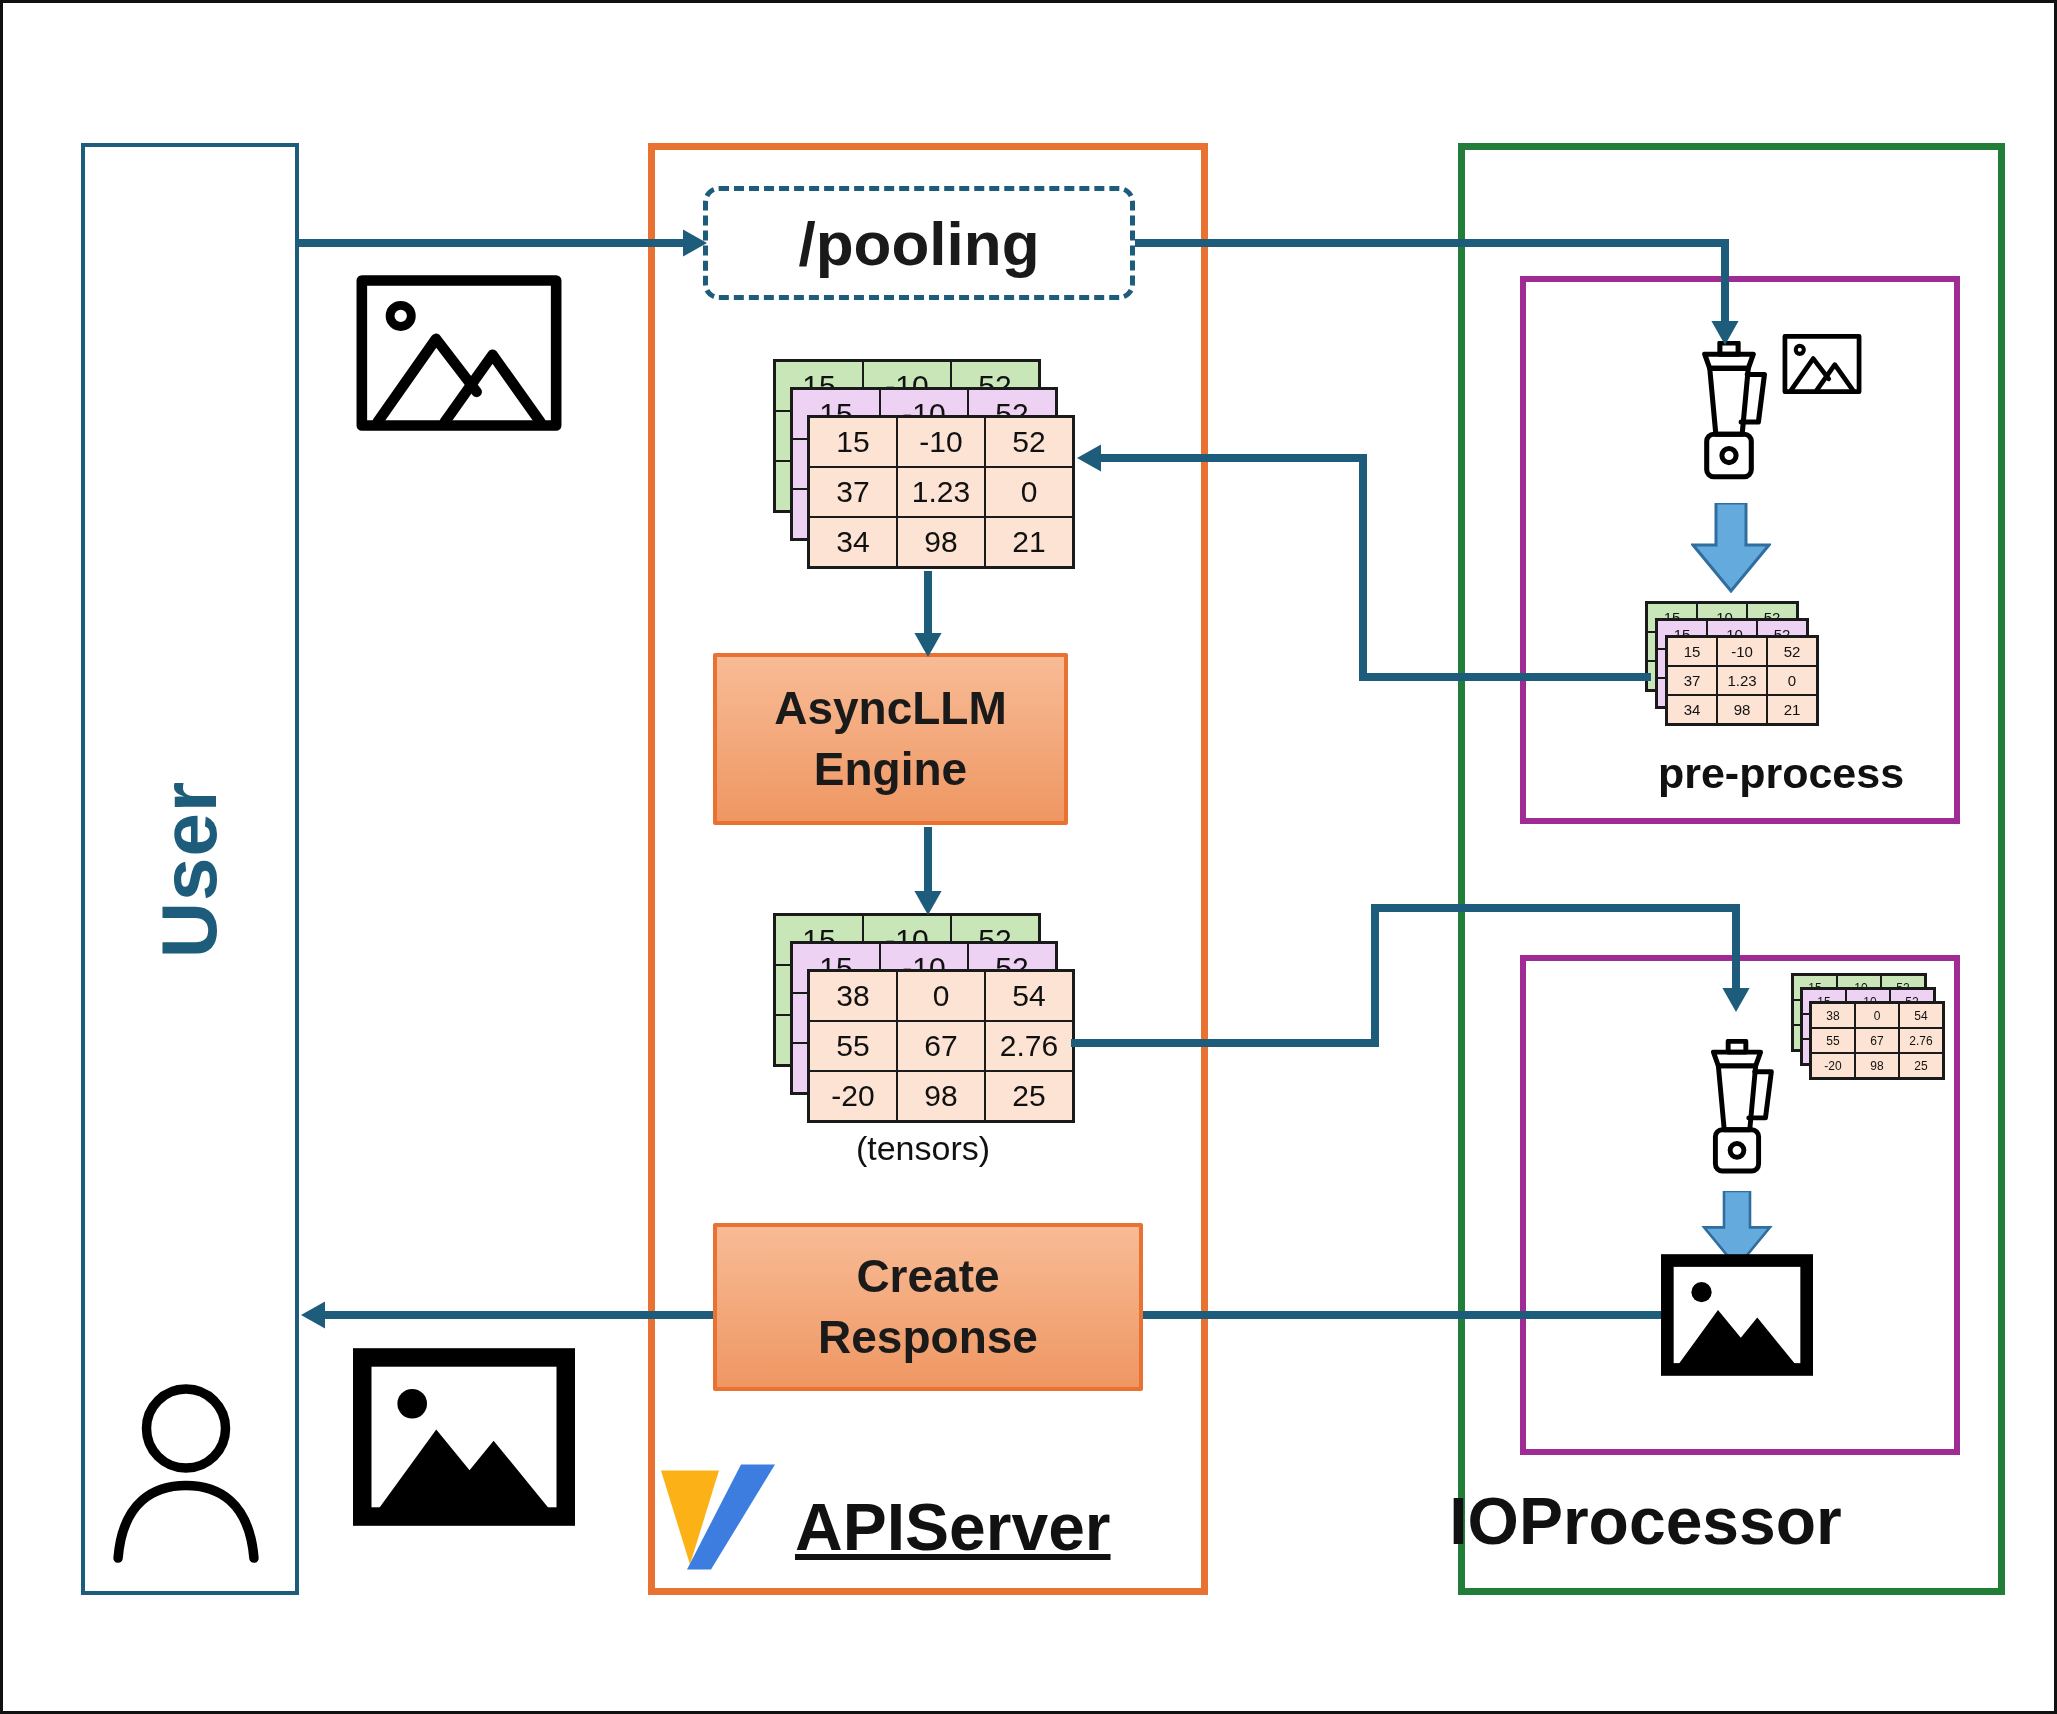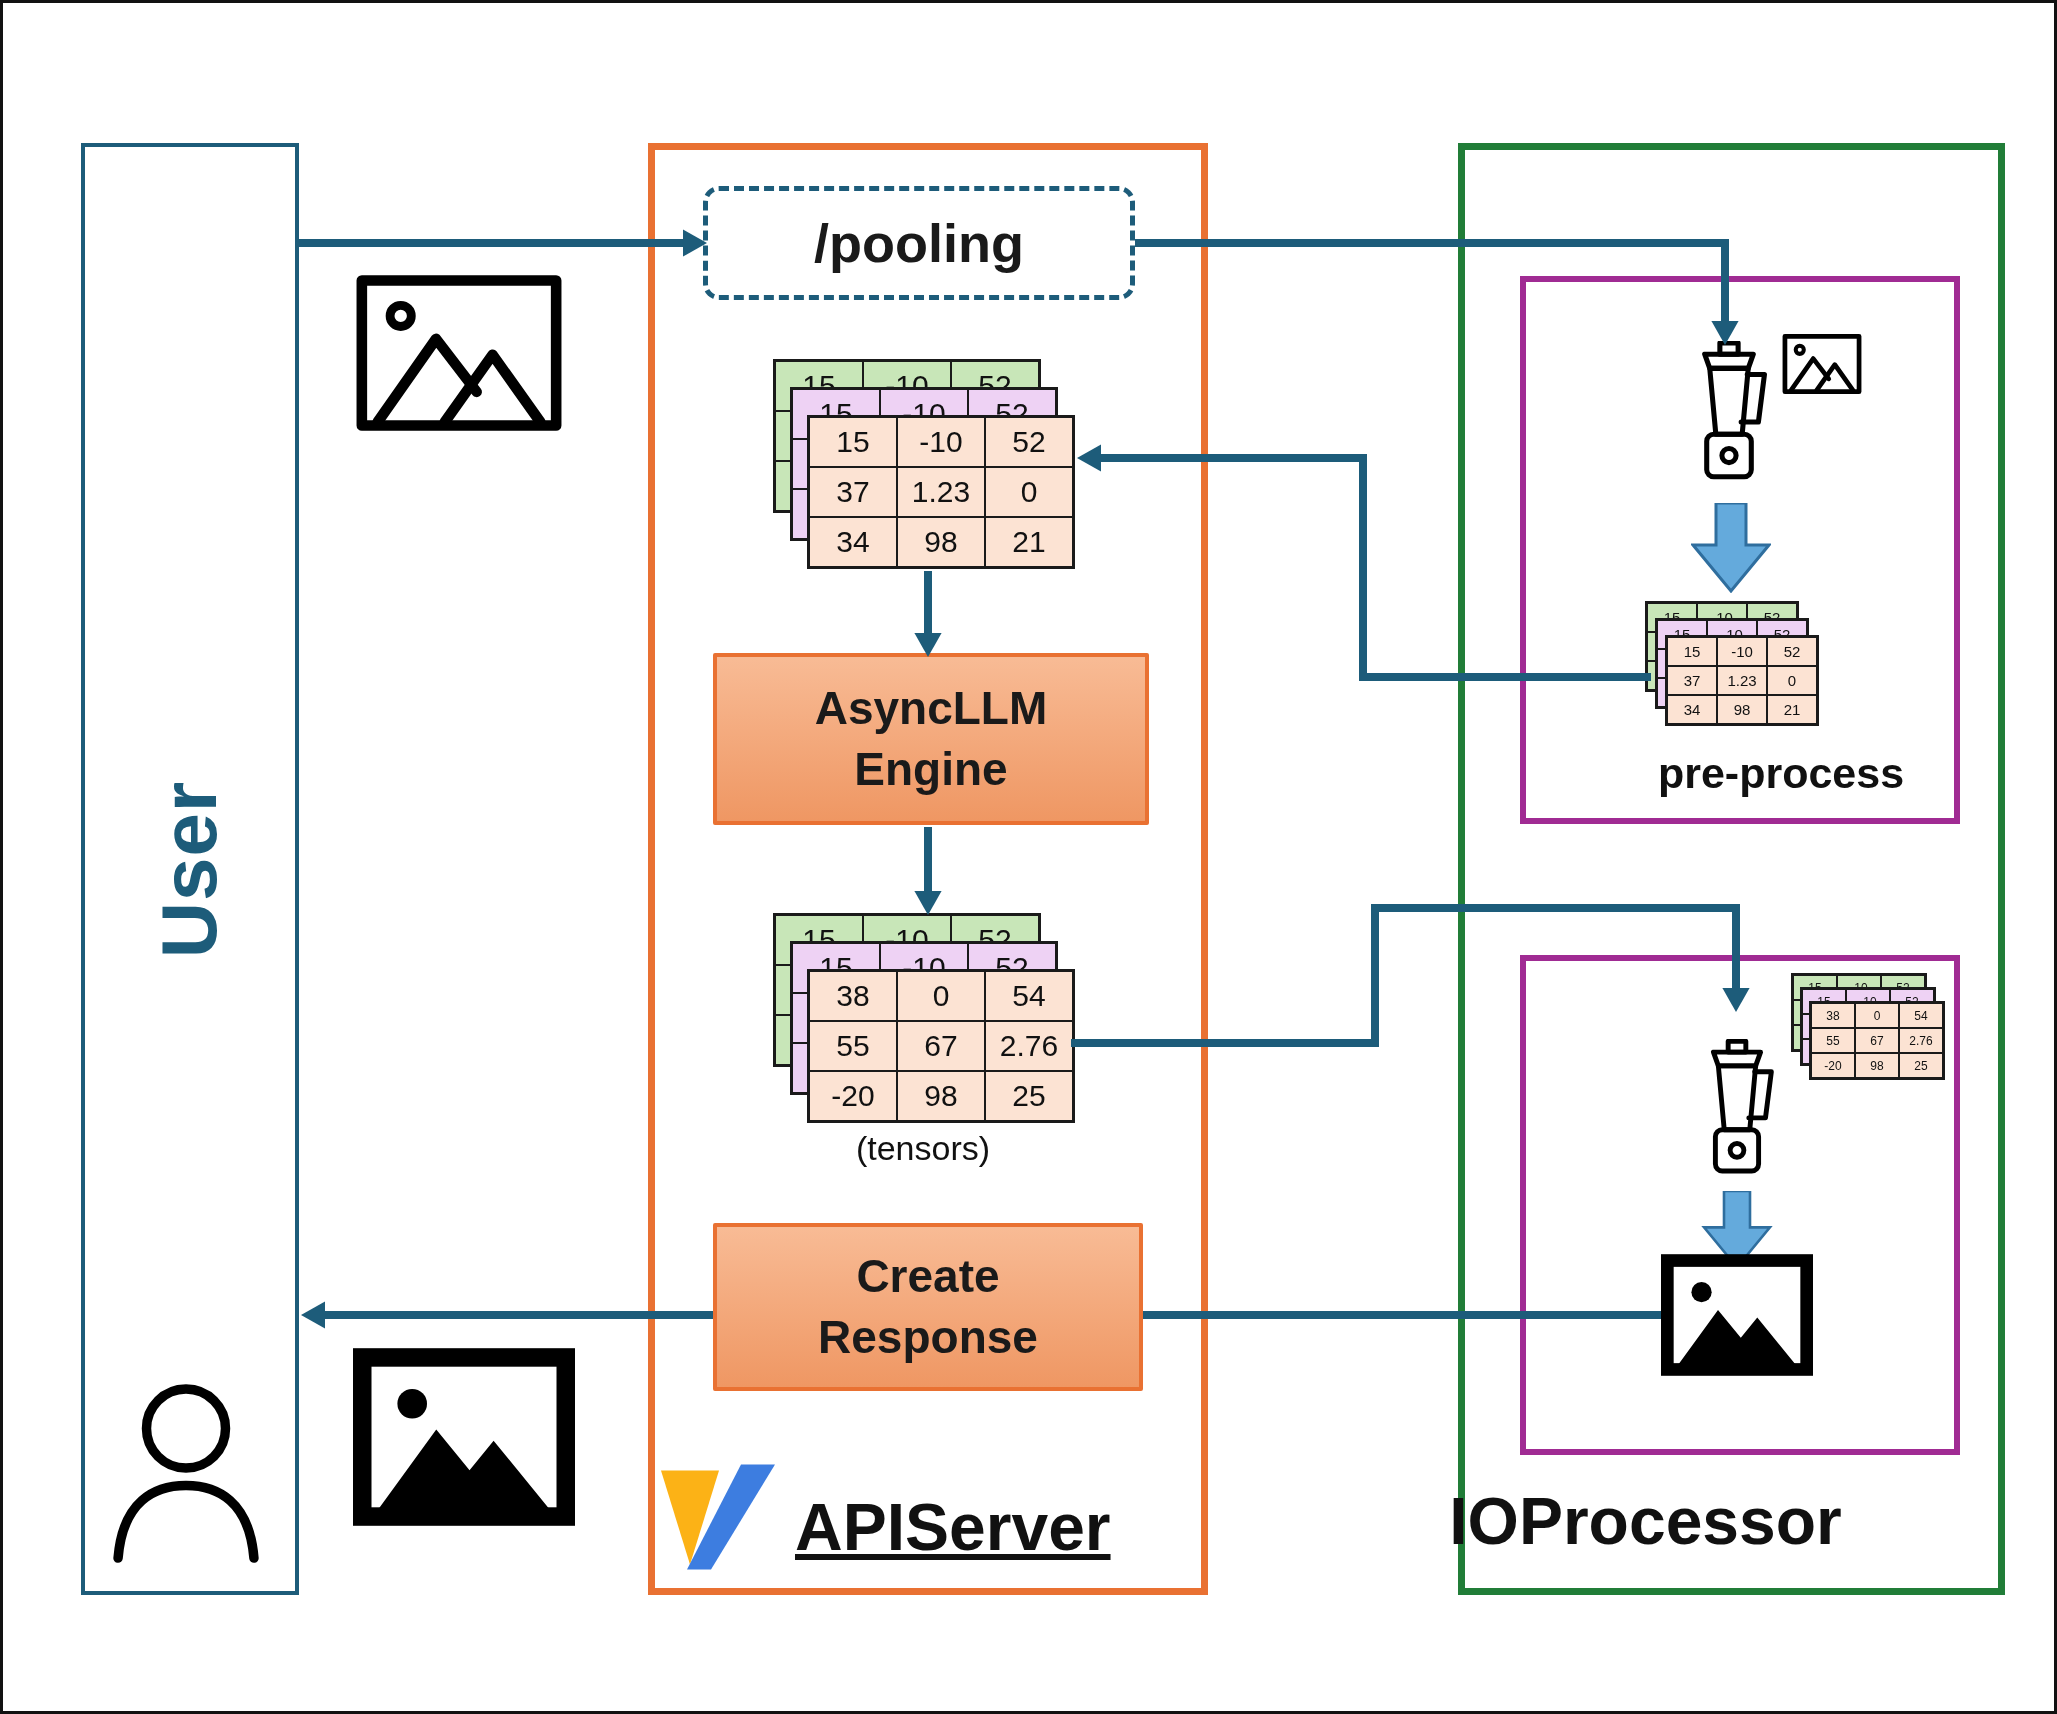--- a/index.html
+++ b/index.html
@@ -11,21 +11,21 @@
   *{box-sizing:border-box;margin:0;padding:0;}
   body{font-family:"Liberation Sans",sans-serif;background:#fff;color:#111;}
   #canvas{position:relative;width:2057px;height:1714px;background:#fff;border:3px solid #111;overflow:hidden;}
   .abs{position:absolute;}
   .user-box{border:4px solid var(--teal);display:flex;align-items:center;justify-content:center;z-index:1;}
   .user-label{transform:rotate(-90deg);font-size:78px;font-weight:600;color:var(--teal);letter-spacing:1px;white-space:nowrap;}
   .api-box{border:7px solid var(--orange);z-index:1;}
   .io-box{border:7px solid var(--green);z-index:1;}
   .sub-box{border:6px solid var(--purple);z-index:2;background:#fff0;}
   .dashed-box{border:5px dashed var(--teal);border-radius:16px;display:flex;align-items:center;justify-content:center;z-index:3;background:#fff;}
-  .endpoint-text{font-size:54px;font-weight:600;color:var(--text_dark);}
+  .endpoint-text{font-size:62px;font-weight:600;color:var(--text_dark);}
   .fill-box{background:linear-gradient(180deg,var(--orange_fill_top),var(--orange_fill_bottom));border:4px solid var(--orange);
     display:flex;flex-direction:column;align-items:center;justify-content:center;z-index:3;border-radius:2px;}
   .fill-box div{font-size:46px;font-weight:600;color:var(--text_dark);line-height:1.32;}
   .stack{position:absolute;z-index:4;}
   .tensor-table{display:grid;grid-template-columns:repeat(3,88px);grid-auto-rows:50px;position:absolute;border:2px solid #1a1a1a;}
   .t-cell{border:1px solid #1a1a1a;display:flex;align-items:center;justify-content:center;font-size:30px;color:#111;}
   .tt-sm{grid-template-columns:repeat(3,50px);grid-auto-rows:29px;}
   .tt-sm .t-cell{font-size:15px;}
   .tt-xs{grid-template-columns:repeat(3,44px);grid-auto-rows:25px;}
   .tt-xs .t-cell{font-size:12px;}
@@ -108,21 +108,21 @@
         <div class="t-cell">52</div>
         <div class="t-cell">37</div>
         <div class="t-cell">1.23</div>
         <div class="t-cell">0</div>
         <div class="t-cell">34</div>
         <div class="t-cell">98</div>
         <div class="t-cell">21</div>
       </div>
   </div>
 
-  <div class="abs fill-box" style="left:710px;top:650px;width:436px;height:172px;">
+  <div class="abs fill-box" style="left:710px;top:650px;width:355px;height:172px;">
     <div>AsyncLLM</div>
     <div>Engine</div>
   </div>
 
   <div class="stack" style="left:770px;top:910px;width:300px;height:210px;">
     <div class="tensor-table layer-green" style="left:0;top:0;">
         <div class="t-cell">15</div>
         <div class="t-cell">-10</div>
         <div class="t-cell">52</div>
         <div class="t-cell">37</div>

